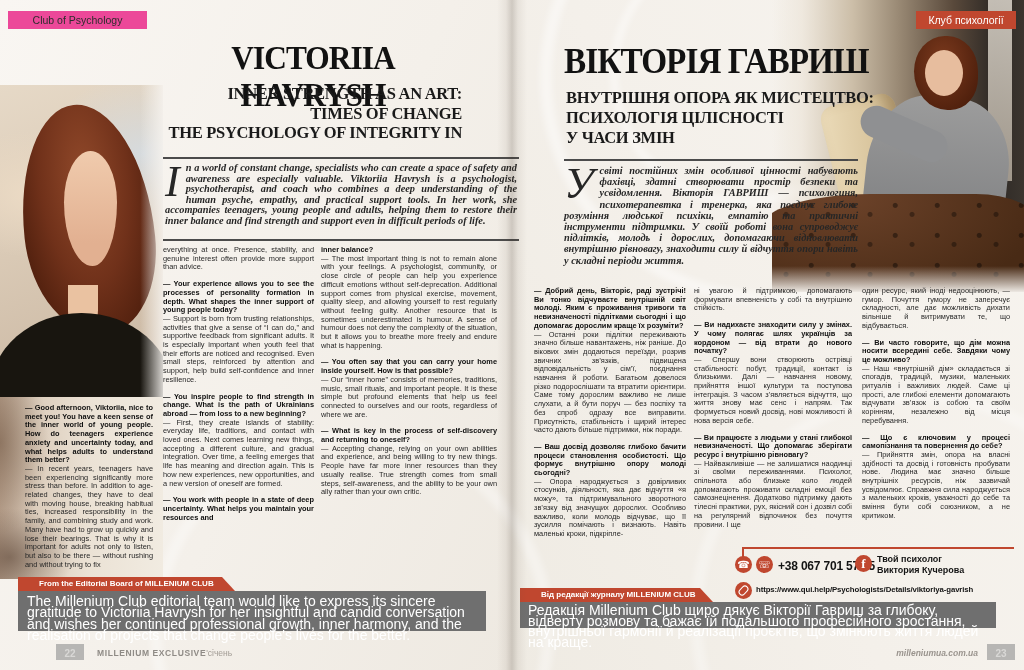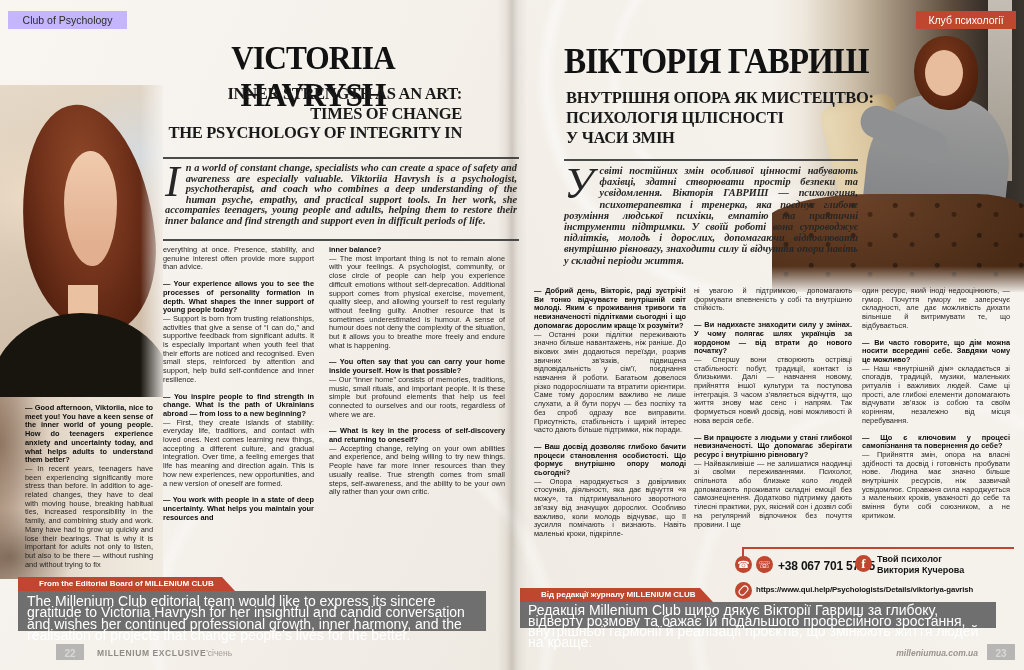--- a/index.html
+++ b/index.html
@@ -57,21 +57,21 @@
   #photo-right .w-body{position:absolute;left:94px;top:96px;width:142px;height:152px;transform:rotate(6deg);
     background:linear-gradient(180deg,#9c9c9c,#7c7d7f);border-radius:42% 40% 20% 30%/50% 45% 10% 10%;}
   #photo-right .w-arm{position:absolute;left:86px;top:118px;width:92px;height:32px;transform:rotate(24deg);
     background:#8f9092;border-radius:18px;}
   #photo-right:after{content:"";position:absolute;left:0;bottom:0;width:100%;height:26px;
     background:linear-gradient(180deg,rgba(246,243,238,0),rgba(246,243,238,.95));}
 
   
   .tag{position:absolute;z-index:2;height:18px;line-height:18px;text-align:center;
     font-size:10.5px;}
-  #tag-left{left:8px;top:11px;width:119px;background:#c4b5fd;color:#2d2d2d;}
+  #tag-left{left:8px;top:11px;width:139px;background:#ec4899;color:#2d2d2d;}
   #tag-right{left:916px;top:11px;width:100px;background:#c0472f;color:#fff;}
   .big-title{position:absolute;z-index:2;font-family:"Liberation Serif",serif;font-weight:700;
     color:#121212;letter-spacing:-1px;}
   #title-left{left:158px;top:40px;width:310px;text-align:center;font-size:33px;transform:scaleX(.95);}
   #title-right{left:564px;top:42px;width:340px;font-size:35px;transform:scaleX(.95);transform-origin:left;}
   .sub-title{position:absolute;z-index:2;font-family:"Liberation Serif",serif;font-weight:700;
     color:#1a1a1a;font-size:16.5px;letter-spacing:-.3px;}
   #subtitle-left{left:160px;top:84px;width:302px;text-align:right;line-height:19.5px;}
   #subtitle-right{left:566px;top:88px;width:310px;text-align:left;line-height:20px;}
   .intro{position:absolute;z-index:2;font-family:"Liberation Serif",serif;font-style:italic;
@@ -82,21 +82,21 @@
     border-top:2px solid #4b4b4b;padding:4px 0 0 0;}
   .dropcap{float:left;font-size:44px;line-height:34px;margin:2px 6px 0 0;font-style:italic;
     font-family:"Liberation Serif",serif;font-weight:400;}
   .col{position:absolute;z-index:2;overflow:hidden;font-size:7.4px;line-height:8.7px;
     text-align:justify;color:#272727;}
   .col p{margin:0;}
   .col p.q{font-weight:700;color:#101010;margin-top:8px;}
   .col p:first-child{margin-top:0;}
   #col-l0{left:25px;top:404px;width:128px;height:168px;}
   #col-l1{left:163px;top:246px;width:151px;height:328px;}
-  #col-l2{left:321px;top:246px;width:176px;height:328px;margin-left:8px;}
+  #col-l2{left:321px;top:246px;width:176px;height:328px;}
   #col-r1{left:534px;top:287px;width:152px;height:290px;}
   #col-r2{left:694px;top:287px;width:158px;height:255px;}
   #col-r3{left:862px;top:287px;width:148px;height:242px;}
 
   .ed-tab{position:absolute;z-index:3;background:#c0472f;color:#fff;font-weight:700;
     font-size:8px;line-height:14px;padding-left:21px;
     clip-path:polygon(0 0,calc(100% - 13px) 0,100% 100%,0 100%);}
   #ed-tab-left{left:18px;top:577px;width:196px;height:14px;}
   #ed-tab-right{left:520px;top:588px;width:172px;height:14px;}
   .ed-box{position:absolute;z-index:2;background:#6f6f6f;color:#fff;font-size:14px;}

